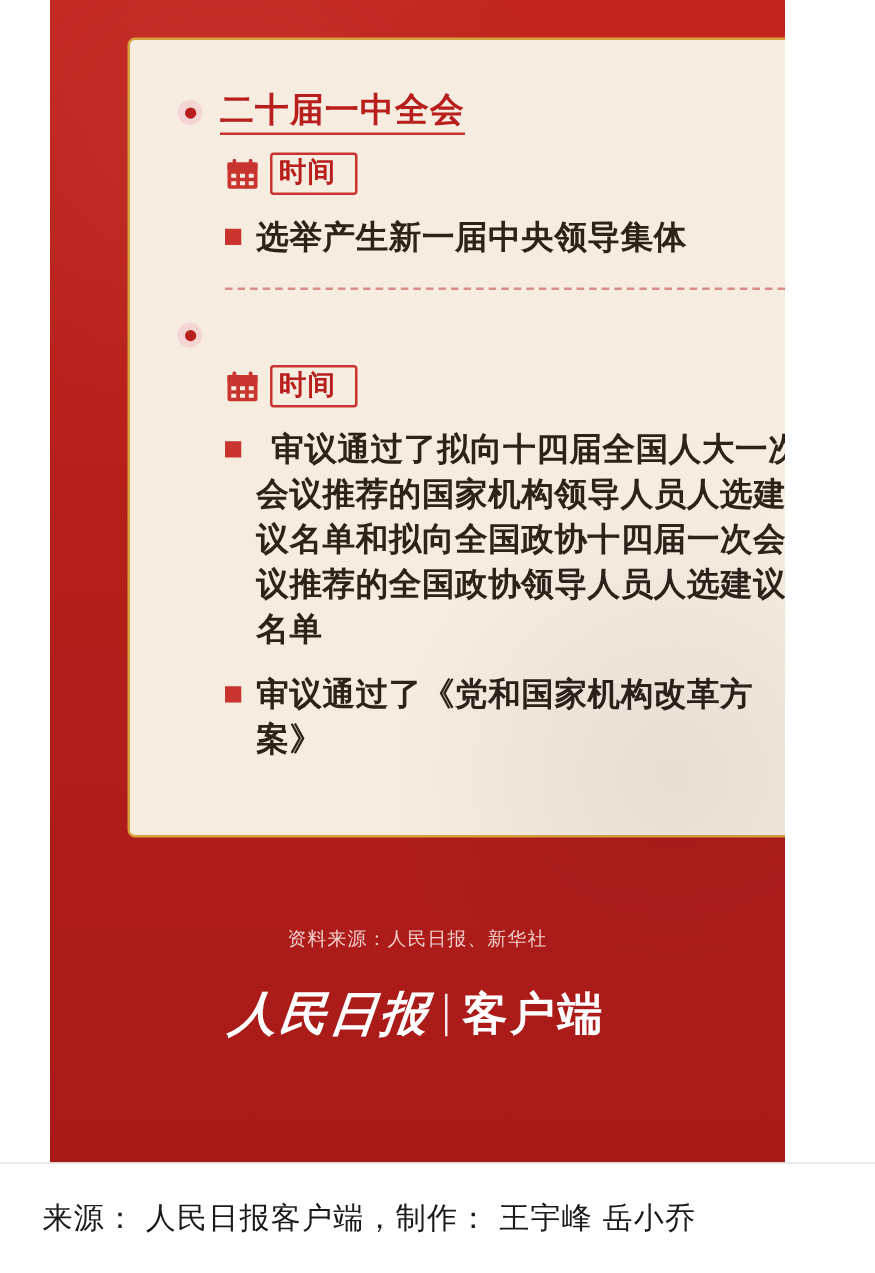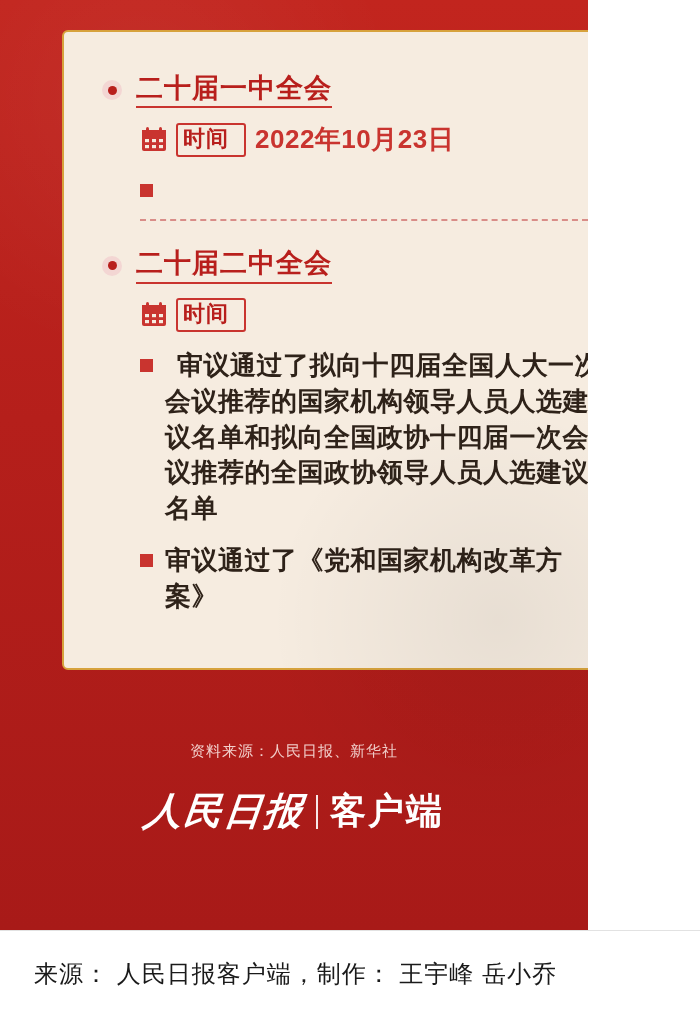--- a/index.html
+++ b/index.html
@@ -13,20 +13,21 @@
     font-family: "Liberation Sans", sans-serif;
     overflow: hidden;
   }
   .poster {
     position: relative;
     width: 588px;
     height: 930px;
     background: linear-gradient(180deg, #c2251e 0%, #b51f1b 45%, #a81a18 100%);
     box-sizing: border-box;
     overflow: hidden;
+    margin-left: 40px;
   }
   
   .poster::before {
     content: "";
     position: absolute;
     left: -120px;
     top: -160px;
     width: 520px;
     height: 520px;
     border-radius: 50%;
@@ -249,36 +250,35 @@
           <rect x="5" y="0" width="3" height="6" rx="1.5" fill="#c9342f"></rect>
           <rect x="18" y="0" width="3" height="6" rx="1.5" fill="#c9342f"></rect>
           <rect x="4" y="12" width="4" height="3.2" fill="#f6ece0"></rect>
           <rect x="11" y="12" width="4" height="3.2" fill="#f6ece0"></rect>
           <rect x="18" y="12" width="4" height="3.2" fill="#f6ece0"></rect>
           <rect x="4" y="18" width="4" height="3.2" fill="#f6ece0"></rect>
           <rect x="11" y="18" width="4" height="3.2" fill="#f6ece0"></rect>
           <rect x="18" y="18" width="4" height="3.2" fill="#f6ece0"></rect>
         </svg>
         <span class="time-tag">时间</span>
-        <span class="time-value">2022年10月23日</span>
       </div>
 
       <div class="item">
         <span class="sq"></span>
+        <span class="txt">选举产生新一届中央领导集体</span>
       </div>
     </div>
 
     <div class="divider"></div>
 
     <div class="session session-2">
       <div class="session-head">
         <span class="bullet-dot">
             <i></i>
           </span>
-        <span class="session-title">二十届二中全会</span>
       </div>
 
       <div class="time-row">
         <svg class="cal-icon" viewBox="0 0 26 25" xmlns="http://www.w3.org/2000/svg">
           <rect x="1" y="3" width="24" height="21" rx="2" fill="#c9342f"></rect>
           <rect x="1" y="3" width="24" height="6" fill="#c9342f"></rect>
           <rect x="5" y="0" width="3" height="6" rx="1.5" fill="#c9342f"></rect>
           <rect x="18" y="0" width="3" height="6" rx="1.5" fill="#c9342f"></rect>
           <rect x="4" y="12" width="4" height="3.2" fill="#f6ece0"></rect>
           <rect x="11" y="12" width="4" height="3.2" fill="#f6ece0"></rect>

